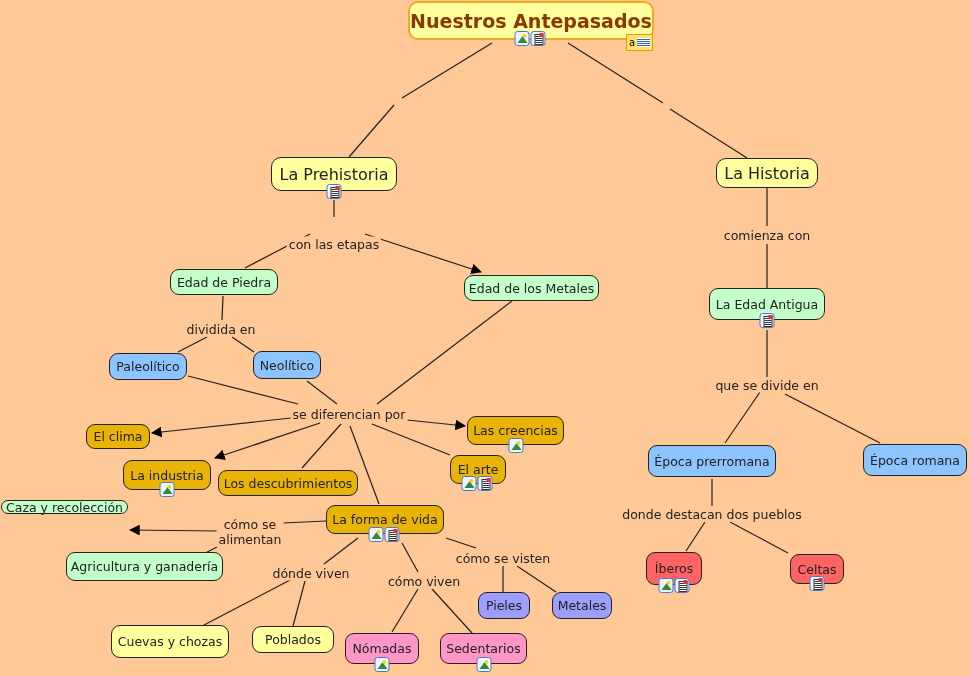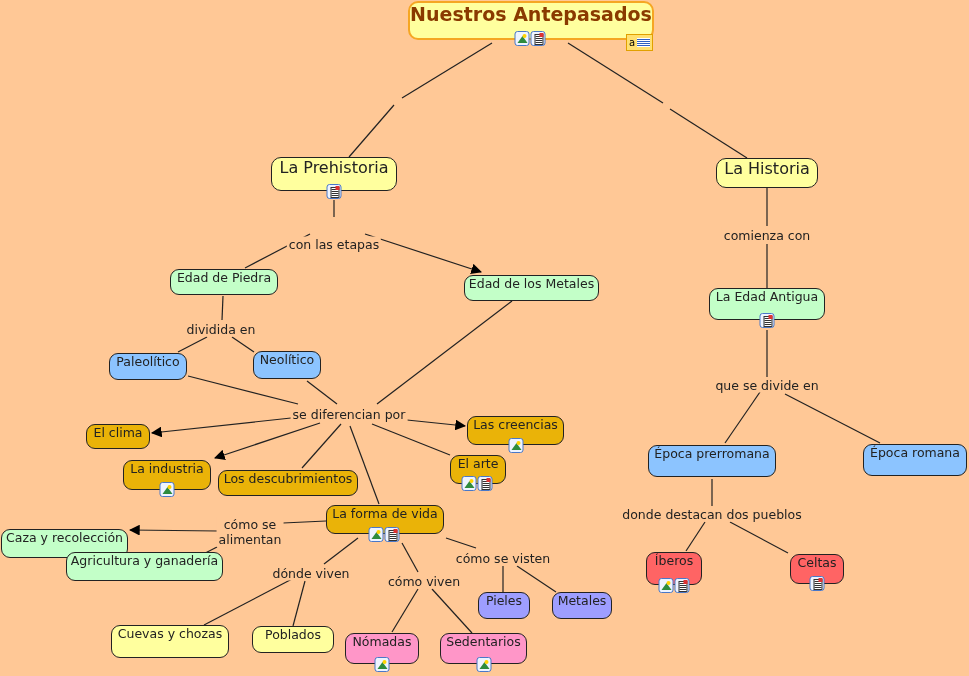--- a/index.html
+++ b/index.html
@@ -1,20 +1,20 @@
 <!DOCTYPE html>
 <html><head>
 <meta charset="utf-8">
 <style>
   html, body { margin:0; padding:0; }
   body { width:969px; height:676px; background:#ffc896; position:relative; overflow:hidden;
          font-family:"DejaVu Sans", sans-serif; }
   #links { position:absolute; left:0; top:0; width:969px; height:676px; }
   .node { position:absolute; box-sizing:border-box; border:1px solid #222; border-radius:9px;
-          display:flex; justify-content:center; white-space:nowrap;
+          display:flex; align-items:center; justify-content:center; white-space:nowrap;
           font-size:12.5px; color:#222; cursor:pointer; }
   .node.big { font-size:16px; border-radius:10px; }
   .node.title { font-size:19px; font-weight:bold; color:#8a3a00; border:2px solid #f5a623;
                 border-radius:10px; }
   .c-yellow { background:#ffff9e; }
   .c-green  { background:#c3ffc8; }
   .c-blue   { background:#8cc4ff; }
   .c-gold   { background:#eab308; }
   .c-pink   { background:#ff96c8; }
   .c-violet { background:#9e9eff; }
@@ -172,21 +172,21 @@
 <div class="node c-gold" style="left:326px;top:505px;width:118px;height:29px;">
   <span>La forma de vida</span>
 </div>
 <div class="icons" style="left:384px;top:527px;">
   <span class="ico image"></span>
   <span class="ico doc"></span>
 </div>
 
 <div class="phrase" style="left:712px;top:514px;">donde destacan dos pueblos</div>
 
-<div class="node c-green" style="left:1px;top:529px;width:127px;height:29px;">
+<div class="node c-green" style="left:1px;top:500px;width:127px;height:14px;">
   <span>Caza y recolección</span>
 </div>
 <div class="phrase" style="left:250px;top:532px;white-space:pre-line;">cómo se
 alimentan</div>
 <div class="node c-green" style="left:66px;top:552px;width:157px;height:29px;">
   <span>Agricultura y ganadería</span>
 </div>
 
 <div class="phrase" style="left:311px;top:573px;">dónde viven</div>
 <div class="phrase" style="left:424px;top:581px;">cómo viven</div>

